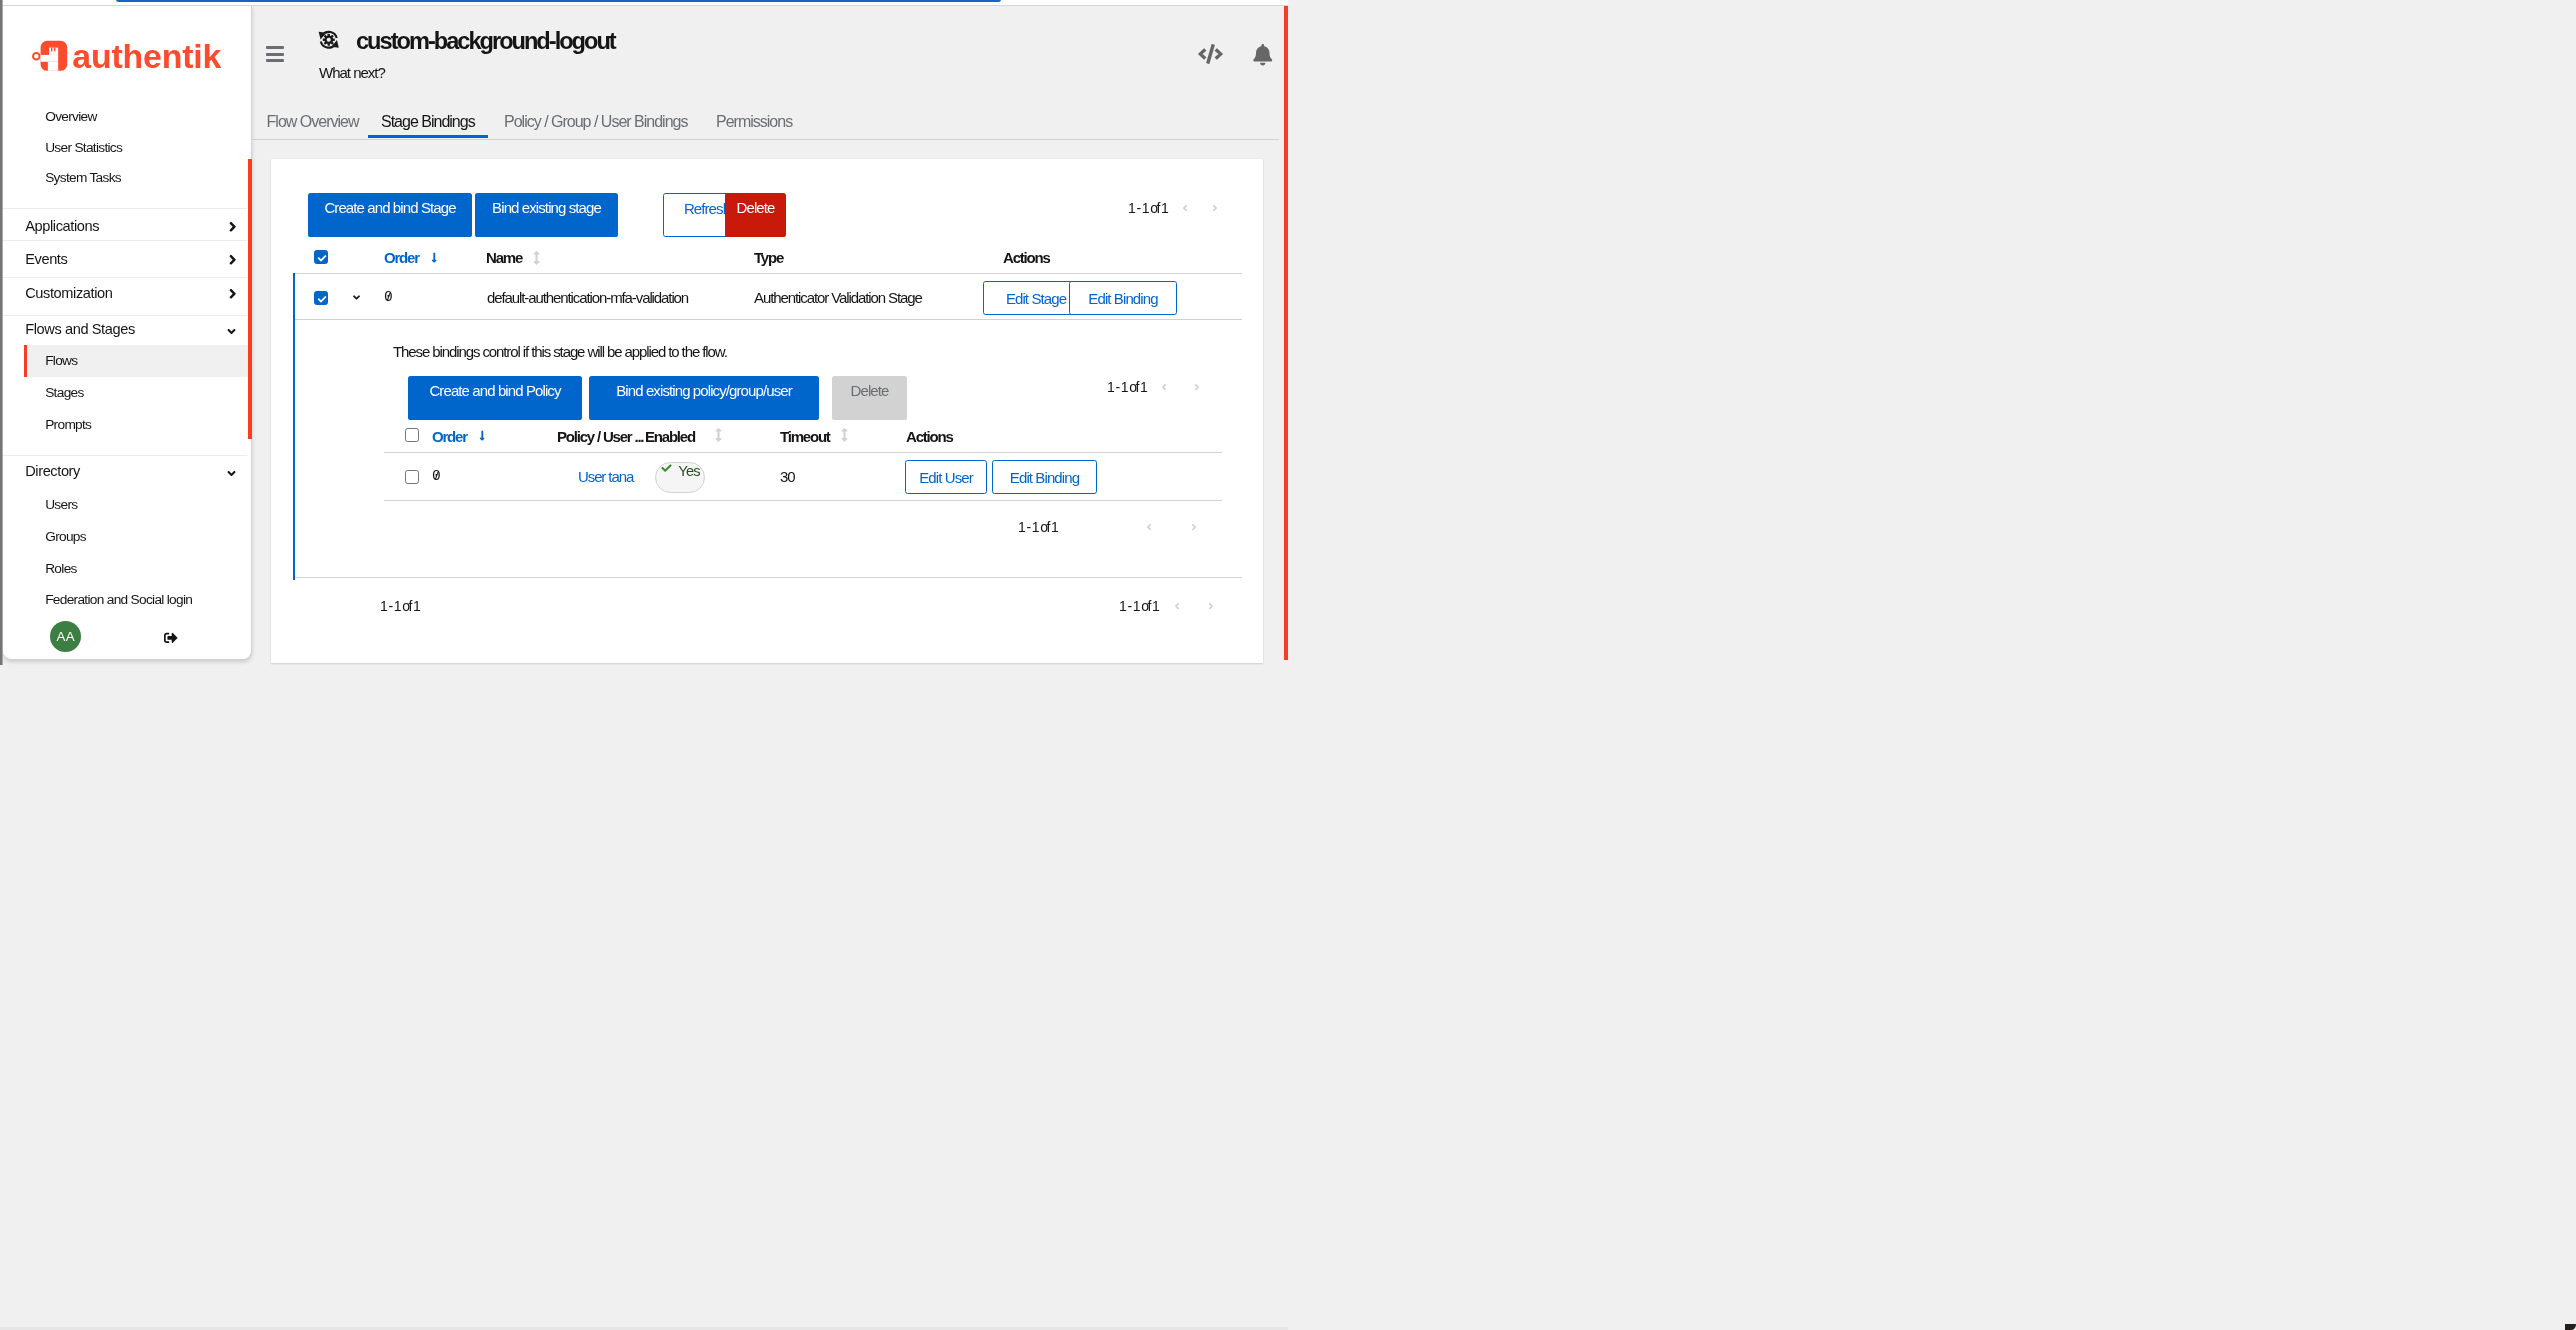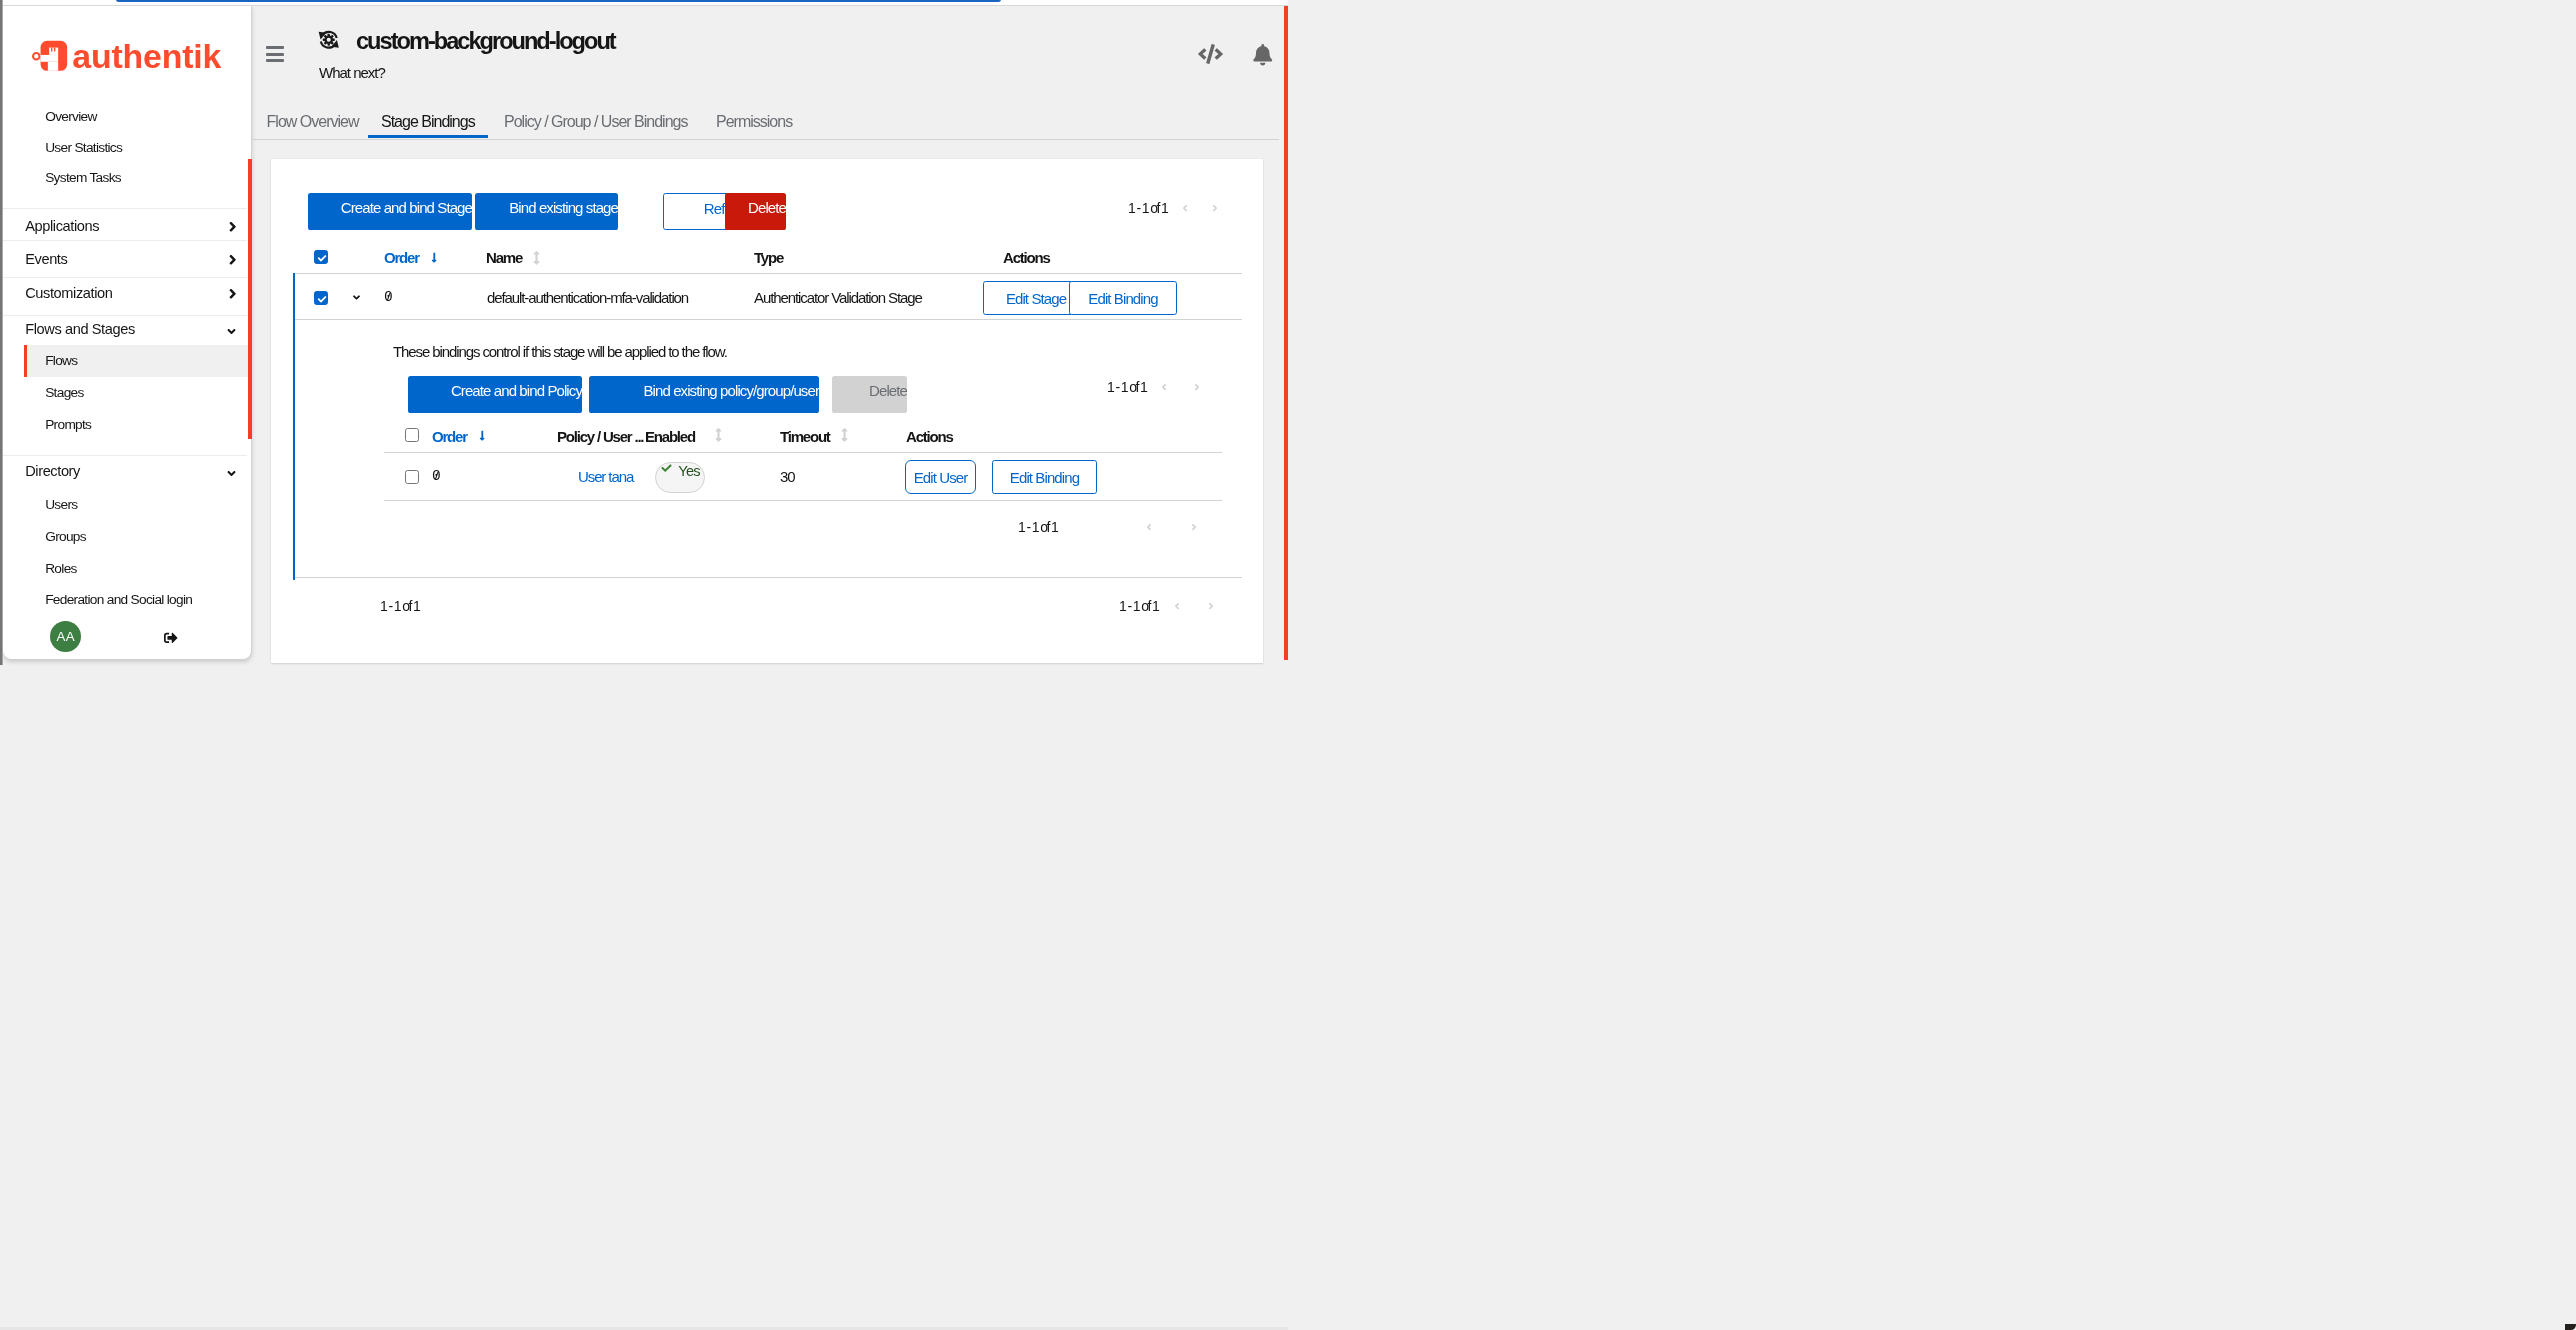--- a/index.html
+++ b/index.html
@@ -31,21 +31,21 @@
 .subtitle { position:absolute; left:66px; top:58px; font-size:15px; letter-spacing:-1px; color:#151515; line-height:17px; }
 #codeic { position:absolute; left:945px; top:38px; }
 #bellic { position:absolute; left:999px; top:38px; }
 
 .tab { position:absolute; top:107px; height:24px; font-size:16px; letter-spacing:-1px; color:#6a6e73; line-height:17px; }
 .tabactive { color:#151515; }
 .tabline { position:absolute; left:0; top:133px; width:1026px; border-top:0.9px solid #d2d2d2; }
 .tabunder { position:absolute; left:115px; top:129px; width:120px; height:3.1px; background:#06c; }
 
 #card { position:absolute; left:18px; top:153px; width:992px; height:504px; background:#fff; box-shadow:0 0.9px 1.7px rgba(3,3,3,0.12), 0 0 1.7px rgba(3,3,3,0.06); }
-.btn { position:absolute; font-size:15px; letter-spacing:-0.9px; border-radius:2.6px; height:37px; line-height:30.5px; text-align:right; white-space:nowrap; }
+.btn { position:absolute; font-size:15px; letter-spacing:-0.9px; border-radius:2.6px; height:44px; line-height:30.5px; text-align:center; white-space:nowrap; }
 .btn-p { background:#06c; color:#fff; }
 .btn-d { background:#c9190b; color:#fff; }
 .btn-dis { background:#d2d2d2; color:#6a6e73; }
 .btn-o { position:absolute; background:#fff; color:#06c; border:0.9px solid #06c; font-size:15px; letter-spacing:-0.9px; border-radius:2.6px; height:34px; line-height:33px; text-align:center; white-space:nowrap; }
 .pagtxt { font-size:14px; letter-spacing:-1.6px; color:#151515; line-height:17px; }
 .cb { position:absolute; width:13.7px; height:13.7px; border:0.9px solid #72767b; border-radius:2.6px; background:#fff; }
 .cbc { background:#06c; border-color:#06c; }
 .thead { position:absolute; font-size:15px; font-weight:700; letter-spacing:-1.2px; color:#151515; white-space:nowrap; line-height:17px; }
 .tcell { position:absolute; font-size:15px; letter-spacing:-1.1px; color:#151515; white-space:nowrap; line-height:17px; }
 .blue { color:#06c; }
@@ -229,21 +229,21 @@
     <div class="thead" style="left:635px; top:269px;">Actions</div>
     <div class="hline" style="left:113px; top:293px; width:838px;"></div>
 
     <div class="cb" style="left:134px; top:311px;"></div>
     <div class="tcell mono" style="left:161px; top:309px;">0<i></i></div>
     <div class="tcell blue" style="left:307px; top:309px;">User tana</div>
     <div class="pill" style="left:384px; top:303px;"><svg width="13" height="10.3" viewBox="0 0 512 512">
           <path fill="#3e8635" d="M173.898 439.404l-166.4-166.4c-9.997-9.997-9.997-26.206 0-36.204l36.203-36.204c9.997-9.998 26.207-9.998 36.204 0L192 312.69 432.095 72.596c9.997-9.997 26.207-9.997 36.204 0l36.203 36.204c9.997 9.997 9.997 26.206 0 36.204l-294.4 294.401c-9.998 9.997-26.207 9.997-36.204-.001z"></path>
         </svg>Yes</div>
     <div class="tcell" style="left:509px; top:309px;">30</div>
-    <span class="btn-o" style="left:634px; top:301px; width:71px;border-radius:6px;">Edit User</span>
+    <span class="btn-o" style="left:634px; top:301px; width:82px;">Edit User</span>
     <span class="btn-o" style="left:721px; top:301px; width:105px;">Edit Binding</span>
     <div class="hline" style="left:113px; top:341px; width:838px;"></div>
 
     <div class="abs pagtxt" style="left:747px; top:360px;">1 - 1 of 1</div>
     <svg class="pagchev" style="left:875px; top:363px;" width="6" height="10.3" viewBox="0 0 256 512">
         <path fill="#d2d2d2" d="M31.7 239l136-136c9.4-9.4 24.6-9.4 33.9 0l22.6 22.6c9.4 9.4 9.4 24.6 0 33.9L127.9 256l96.4 96.4c9.4 9.4 9.4 24.6 0 33.9L201.7 409c-9.4 9.4-24.6 9.4-33.9 0l-136-136c-9.5-9.4-9.5-24.6-.1-34z"></path>
       </svg>
     <svg class="pagchev" style="left:920px; top:363px;" width="6" height="10.3" viewBox="0 0 256 512">
         <path fill="#d2d2d2" d="M224.3 273l-136 136c-9.4 9.4-24.6 9.4-33.9 0l-22.6-22.6c-9.4-9.4-9.4-24.6 0-33.9l96.4-96.4-96.4-96.4c-9.4-9.4-9.4-24.6 0-33.9L54.3 103c9.4-9.4 24.6-9.4 33.9 0l136 136c9.5 9.4 9.5 24.6.1 33.9z"></path>
       </svg>

